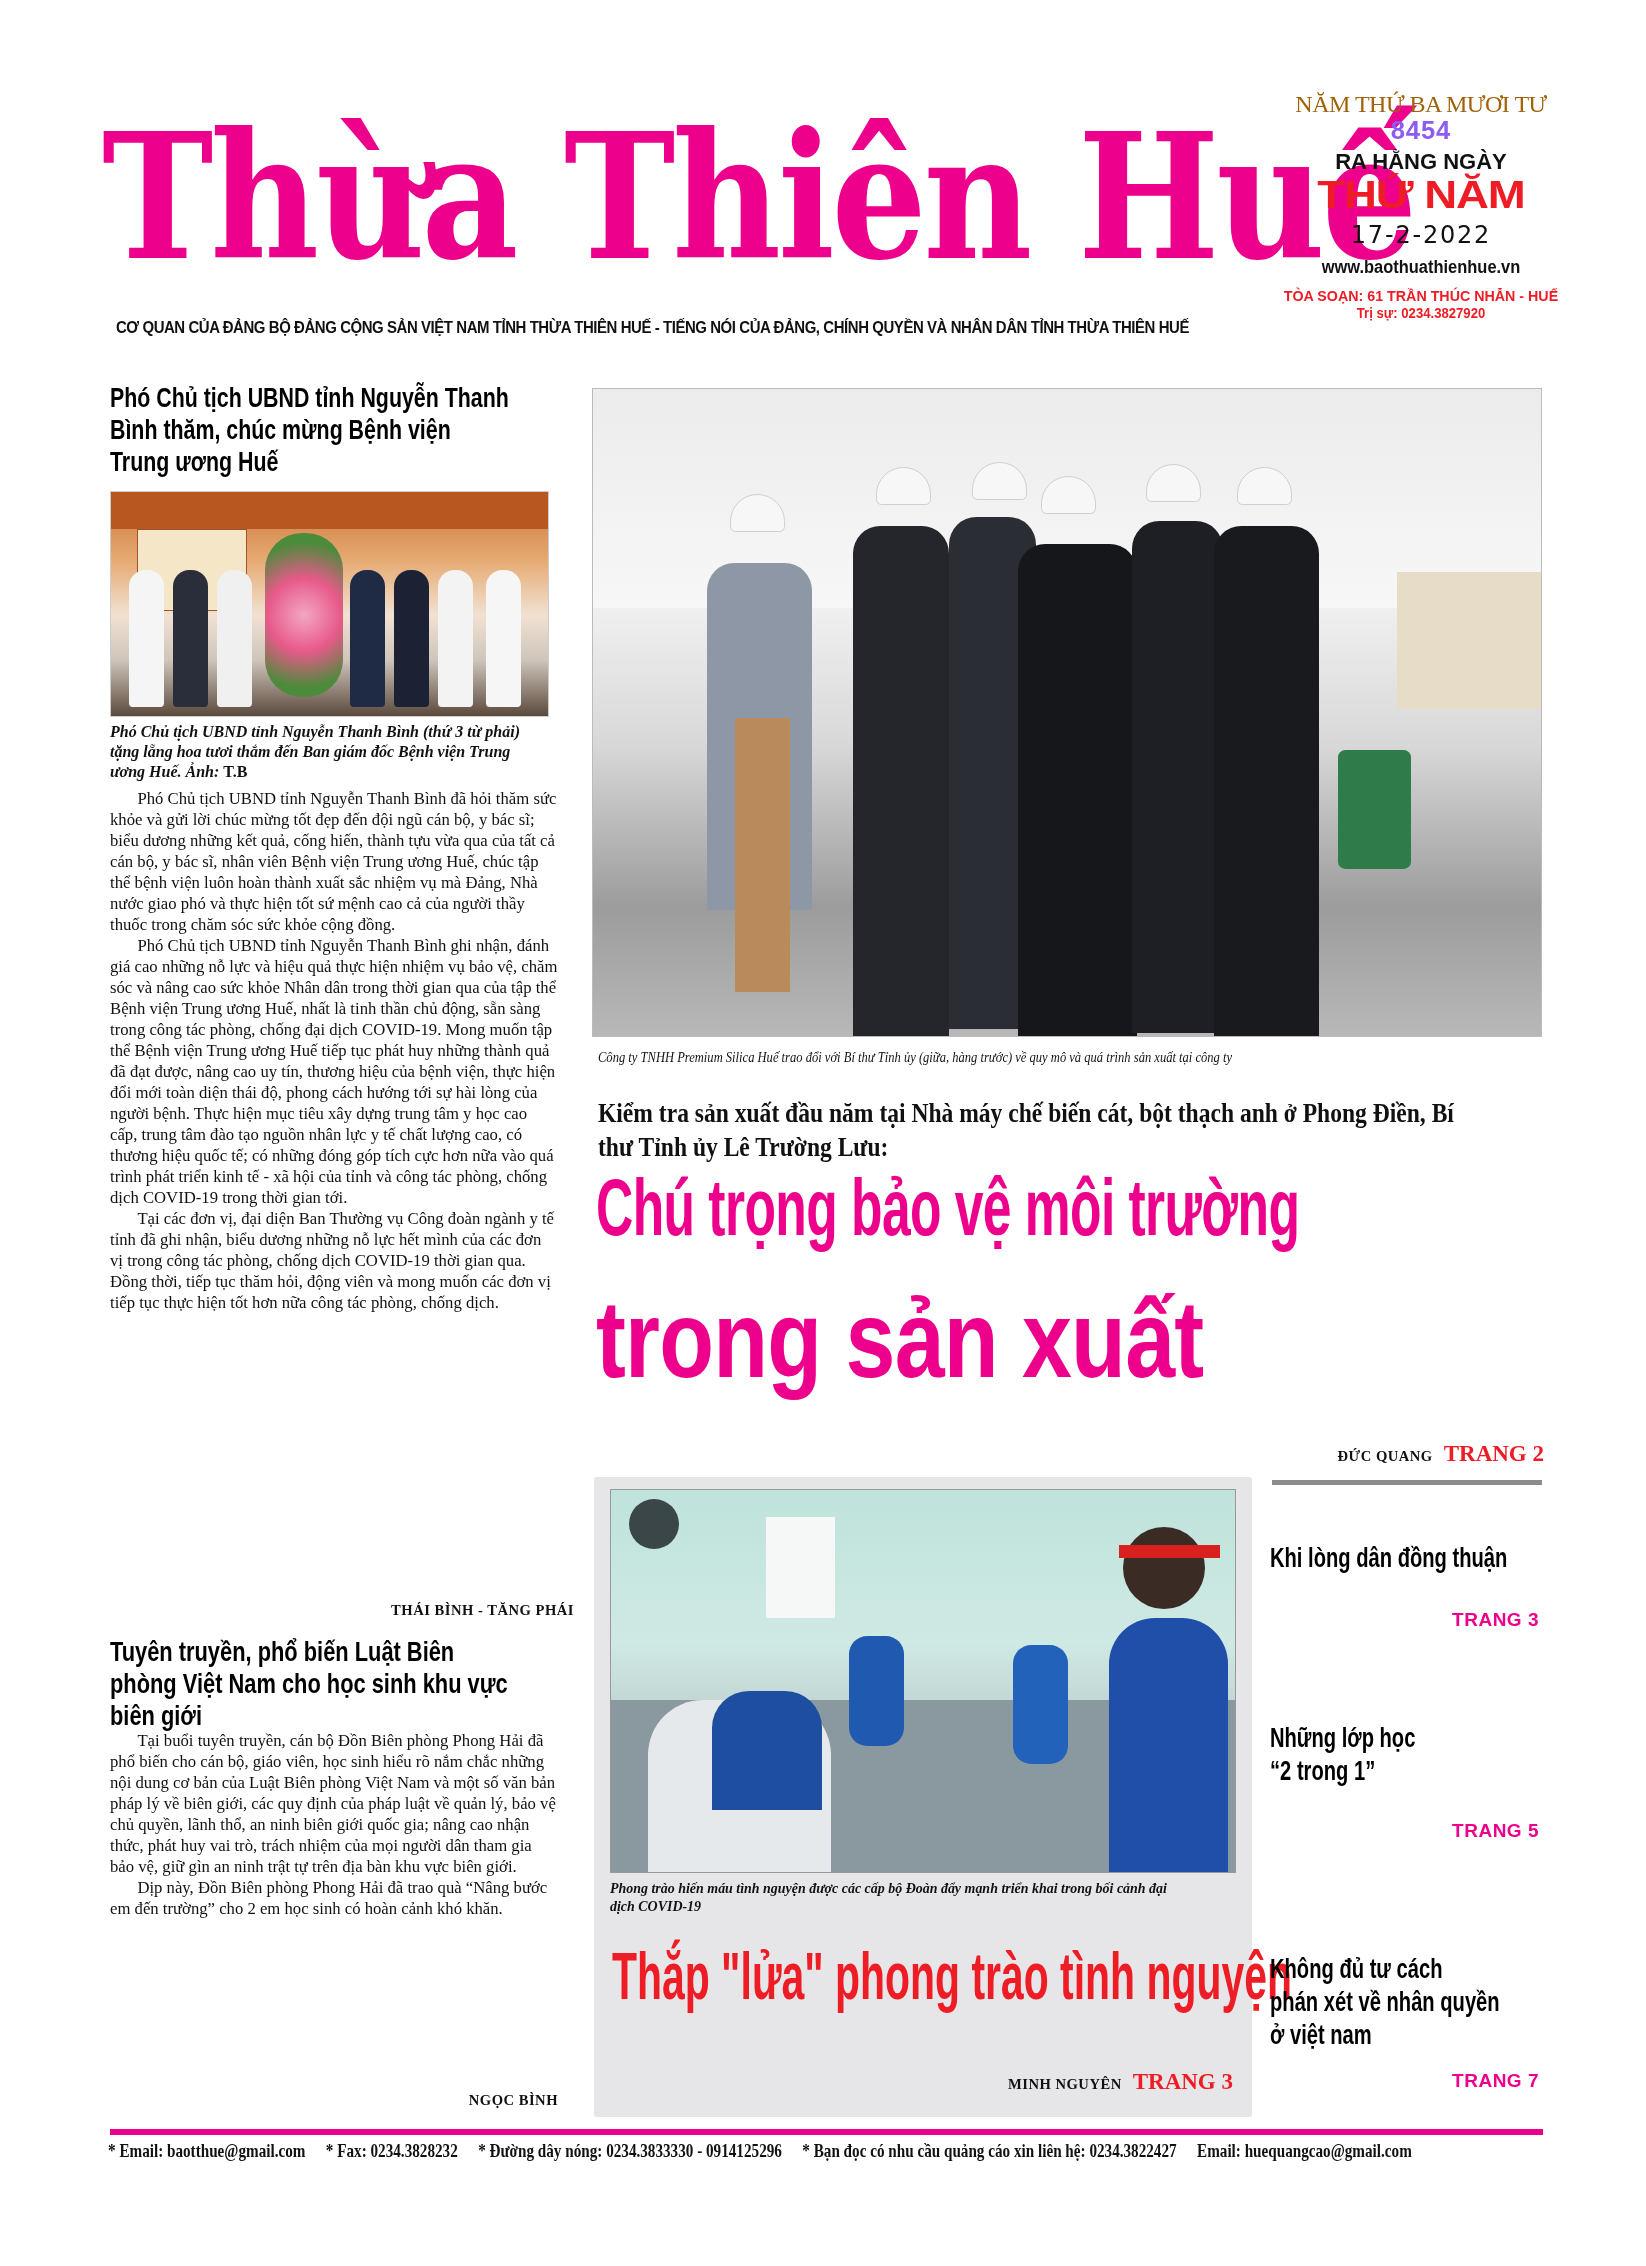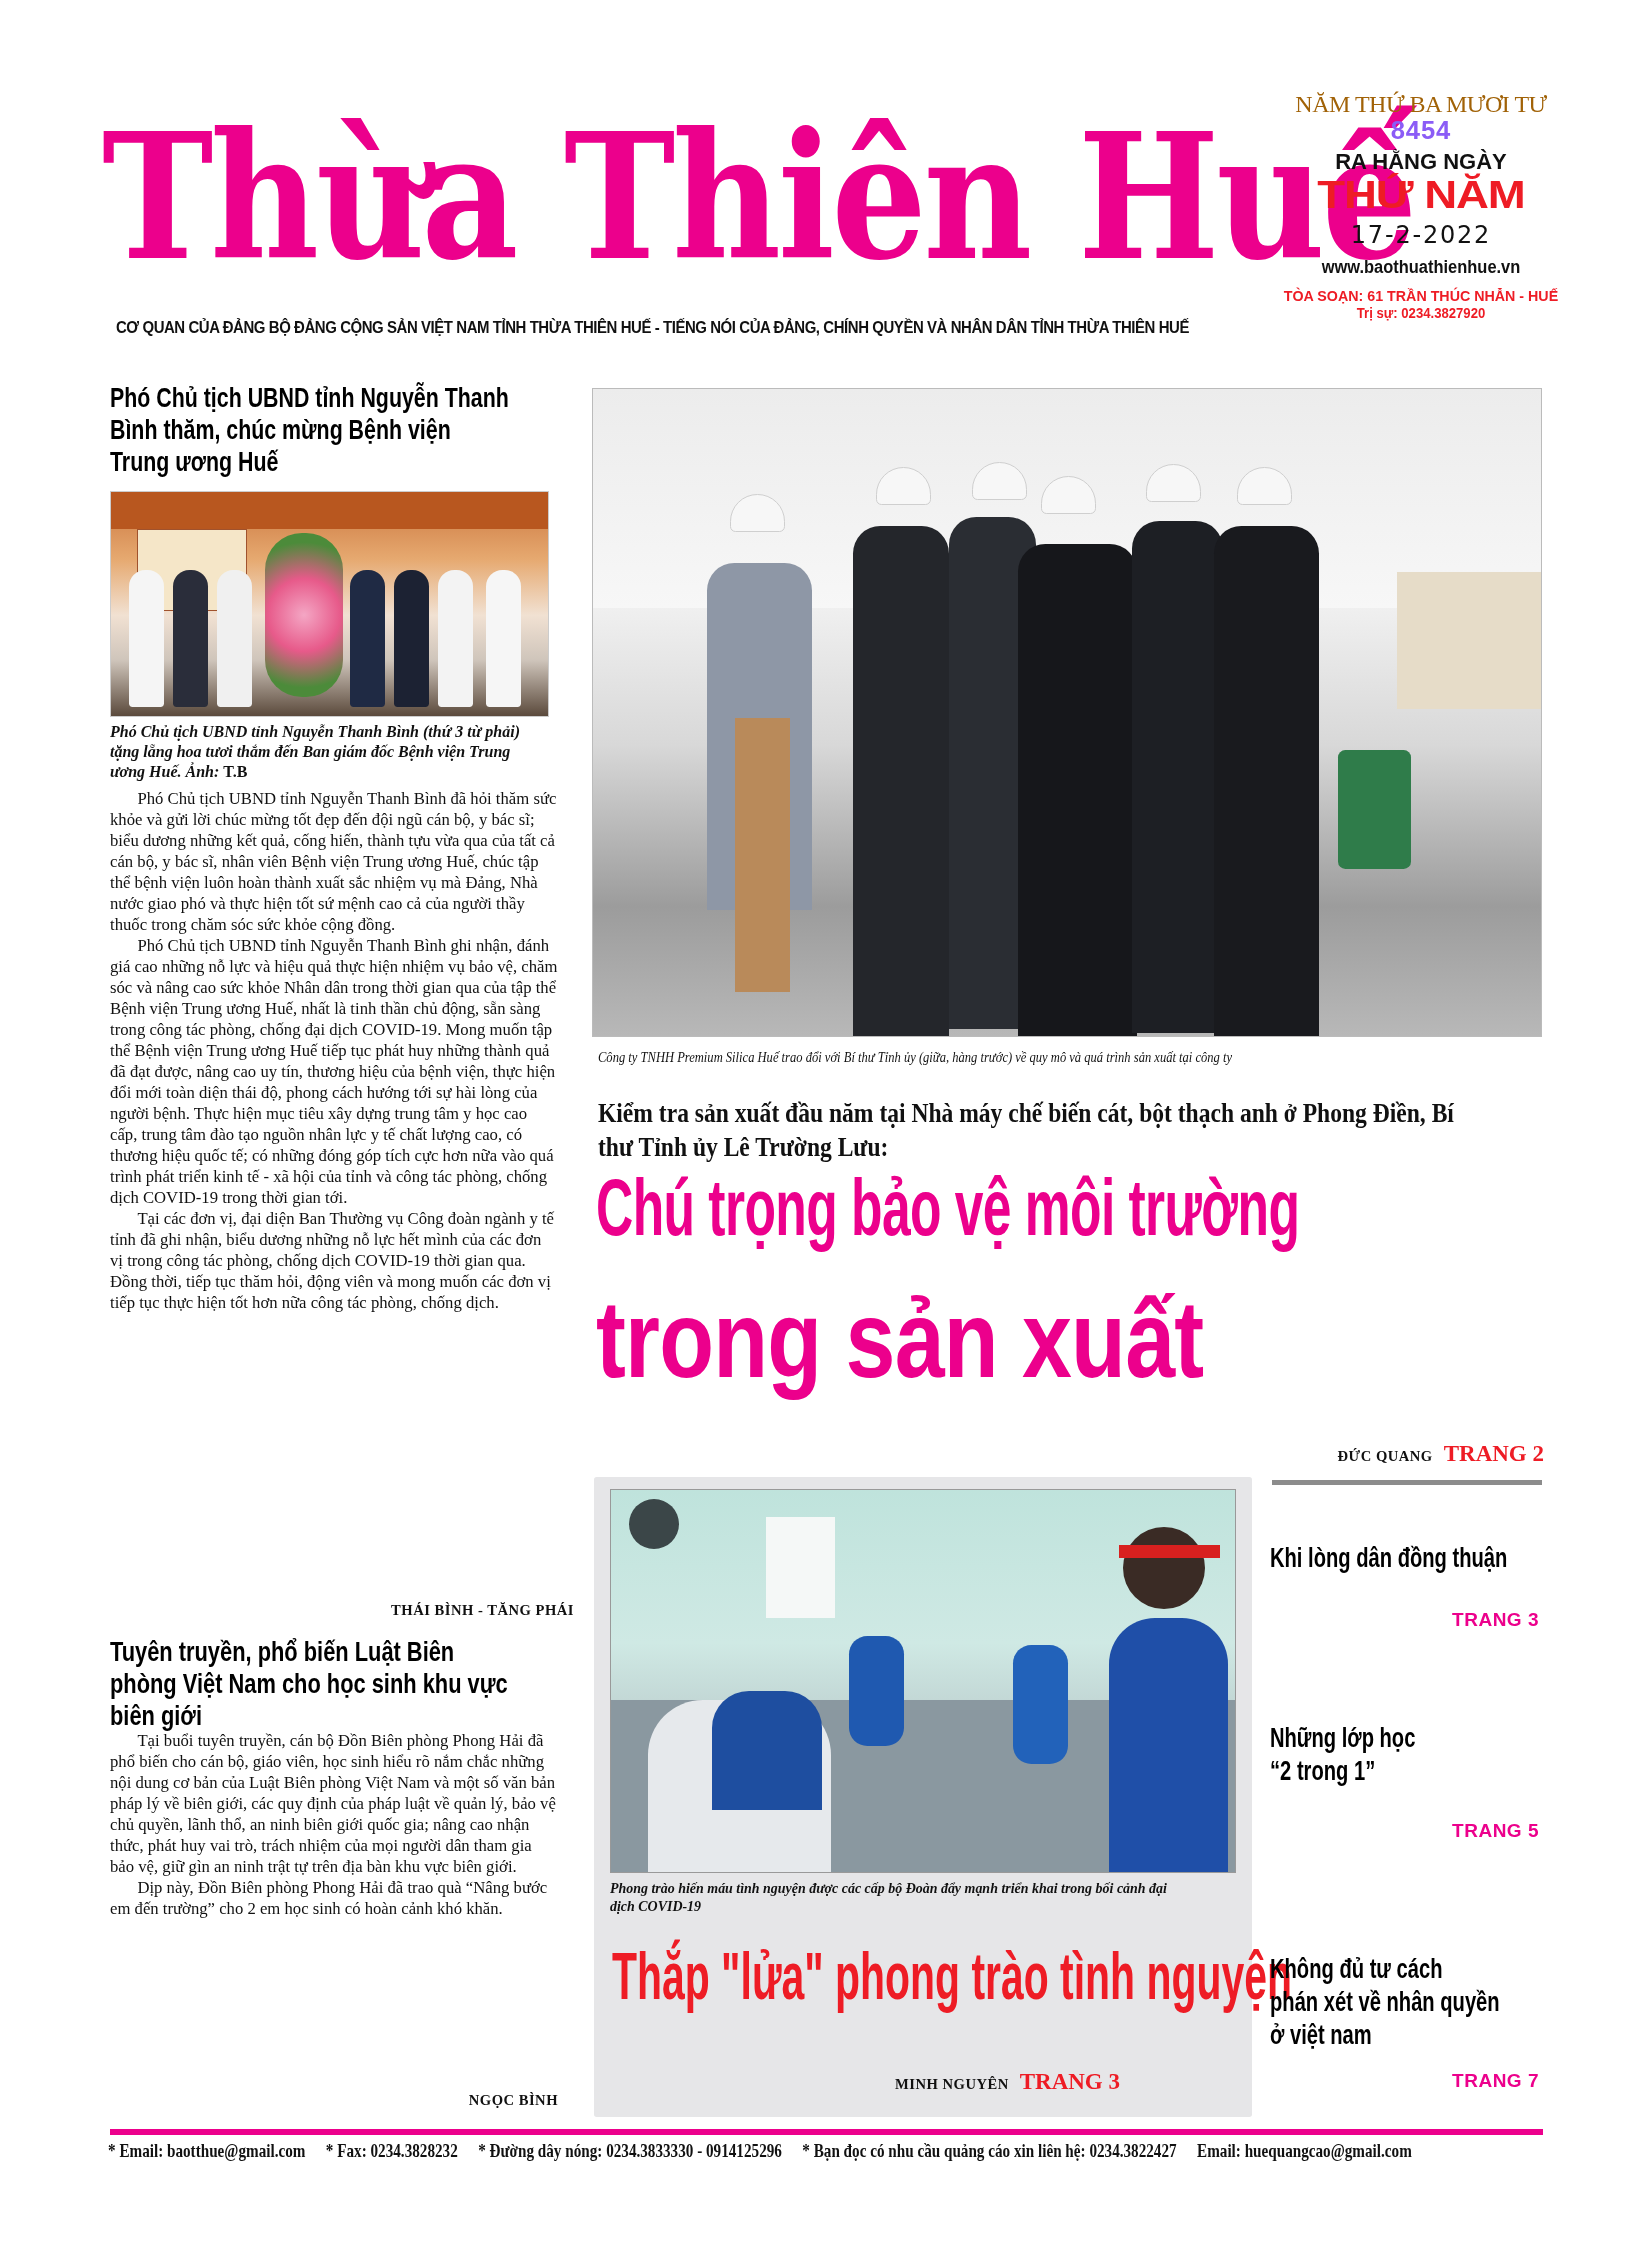--- a/index.html
+++ b/index.html
@@ -62,21 +62,21 @@
   #lead-byline { left: 1188px; top: 1441px; width: 356px; text-align: right; white-space: nowrap; }
   .by-name { font-weight: bold; font-size: 14.6px; letter-spacing: 0.5px; }
   .by-page { font-weight: bold; font-size: 23px; color: #ee1c25; margin-left: 7.3px; }
 
   
   #box-story { left: 594px; top: 1477px; width: 658px; height: 640px; background: #e6e6e8; border-radius: 2.7px; }
   #box-photo { left: 610px; top: 1489px; width: 626px; height: 384px; border: 0.9px solid #999;
     background: linear-gradient(180deg, #bfe3dc 0%, #cfe9e4 40%, #b7c7c8 70%, #6e7b84 100%); overflow: hidden; }
   #box-caption { left: 610px; top: 1879px; width: 630px; font-size: 15.5px; line-height: 18.3px; font-style: italic; font-weight: bold; transform: scaleX(0.9); transform-origin: left top; }
   #box-head { left: 612px; top: 1937px; width: 822px; font-family: "Liberation Sans", sans-serif; font-weight: bold; color: #ee1c25; font-size: 66px; line-height: 79px; transform: scaleX(0.62); transform-origin: left top; white-space: nowrap; }
-  #box-byline { left: 895px; top: 2069px; width: 338px; text-align: left; white-space: nowrap; }
+  #box-byline { left: 895px; top: 2069px; width: 338px; text-align: right; white-space: nowrap; }
 
   
   #teaser-rule-top { left: 1272px; top: 1480px; width: 270px; height: 4.6px; background: #8c8c8c; }
   .teaser-head { font-family: "Liberation Sans", sans-serif; font-weight: bold; color: #000; font-size: 28px; line-height: 33px; transform: scaleX(0.72); transform-origin: left top; white-space: nowrap; }
   .teaser-page { font-family: "Liberation Sans", sans-serif; font-weight: bold; color: #ec008c; font-size: 19px; text-align: right; letter-spacing: 0.5px; }
   #teaser-1-head { left: 1270px; top: 1541px; width: 365px; }
   #teaser-1-page { left: 1352px; top: 1609px; width: 187px; }
   #teaser-2-head { left: 1270px; top: 1721px; width: 365px; }
   #teaser-2-page { left: 1352px; top: 1820px; width: 187px; }
   #teaser-3-head { left: 1270px; top: 1952px; width: 365px; }

